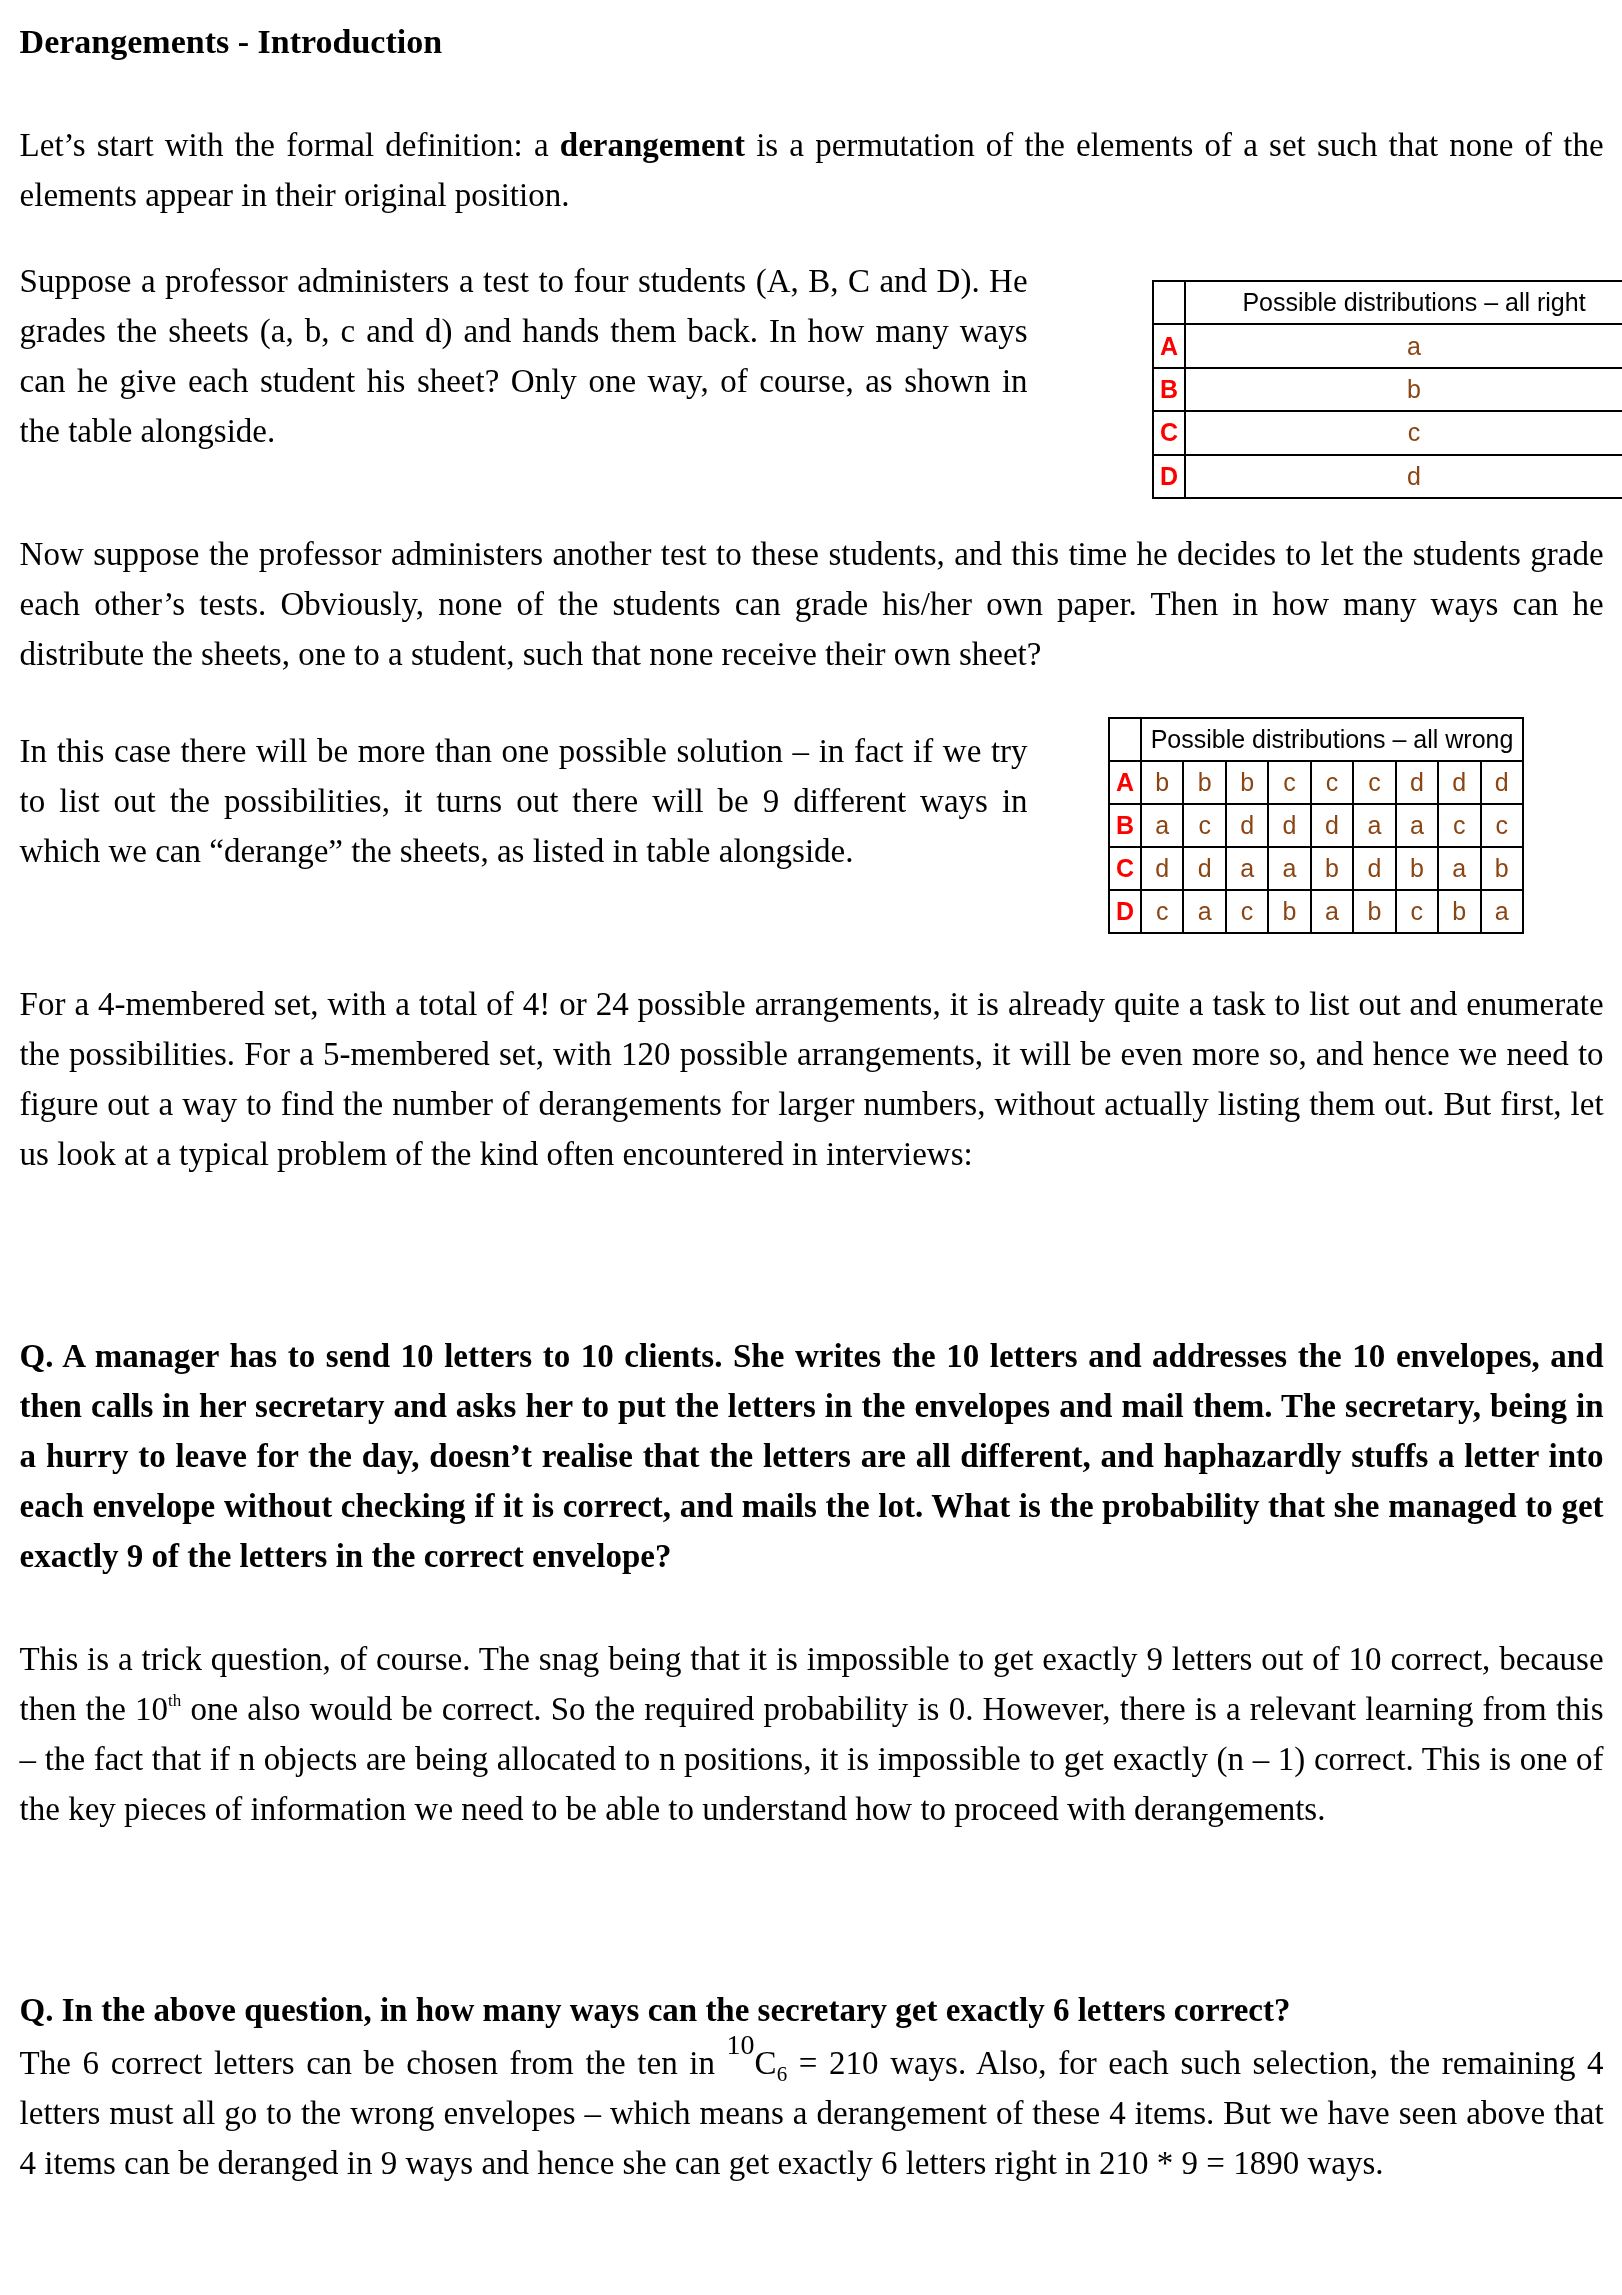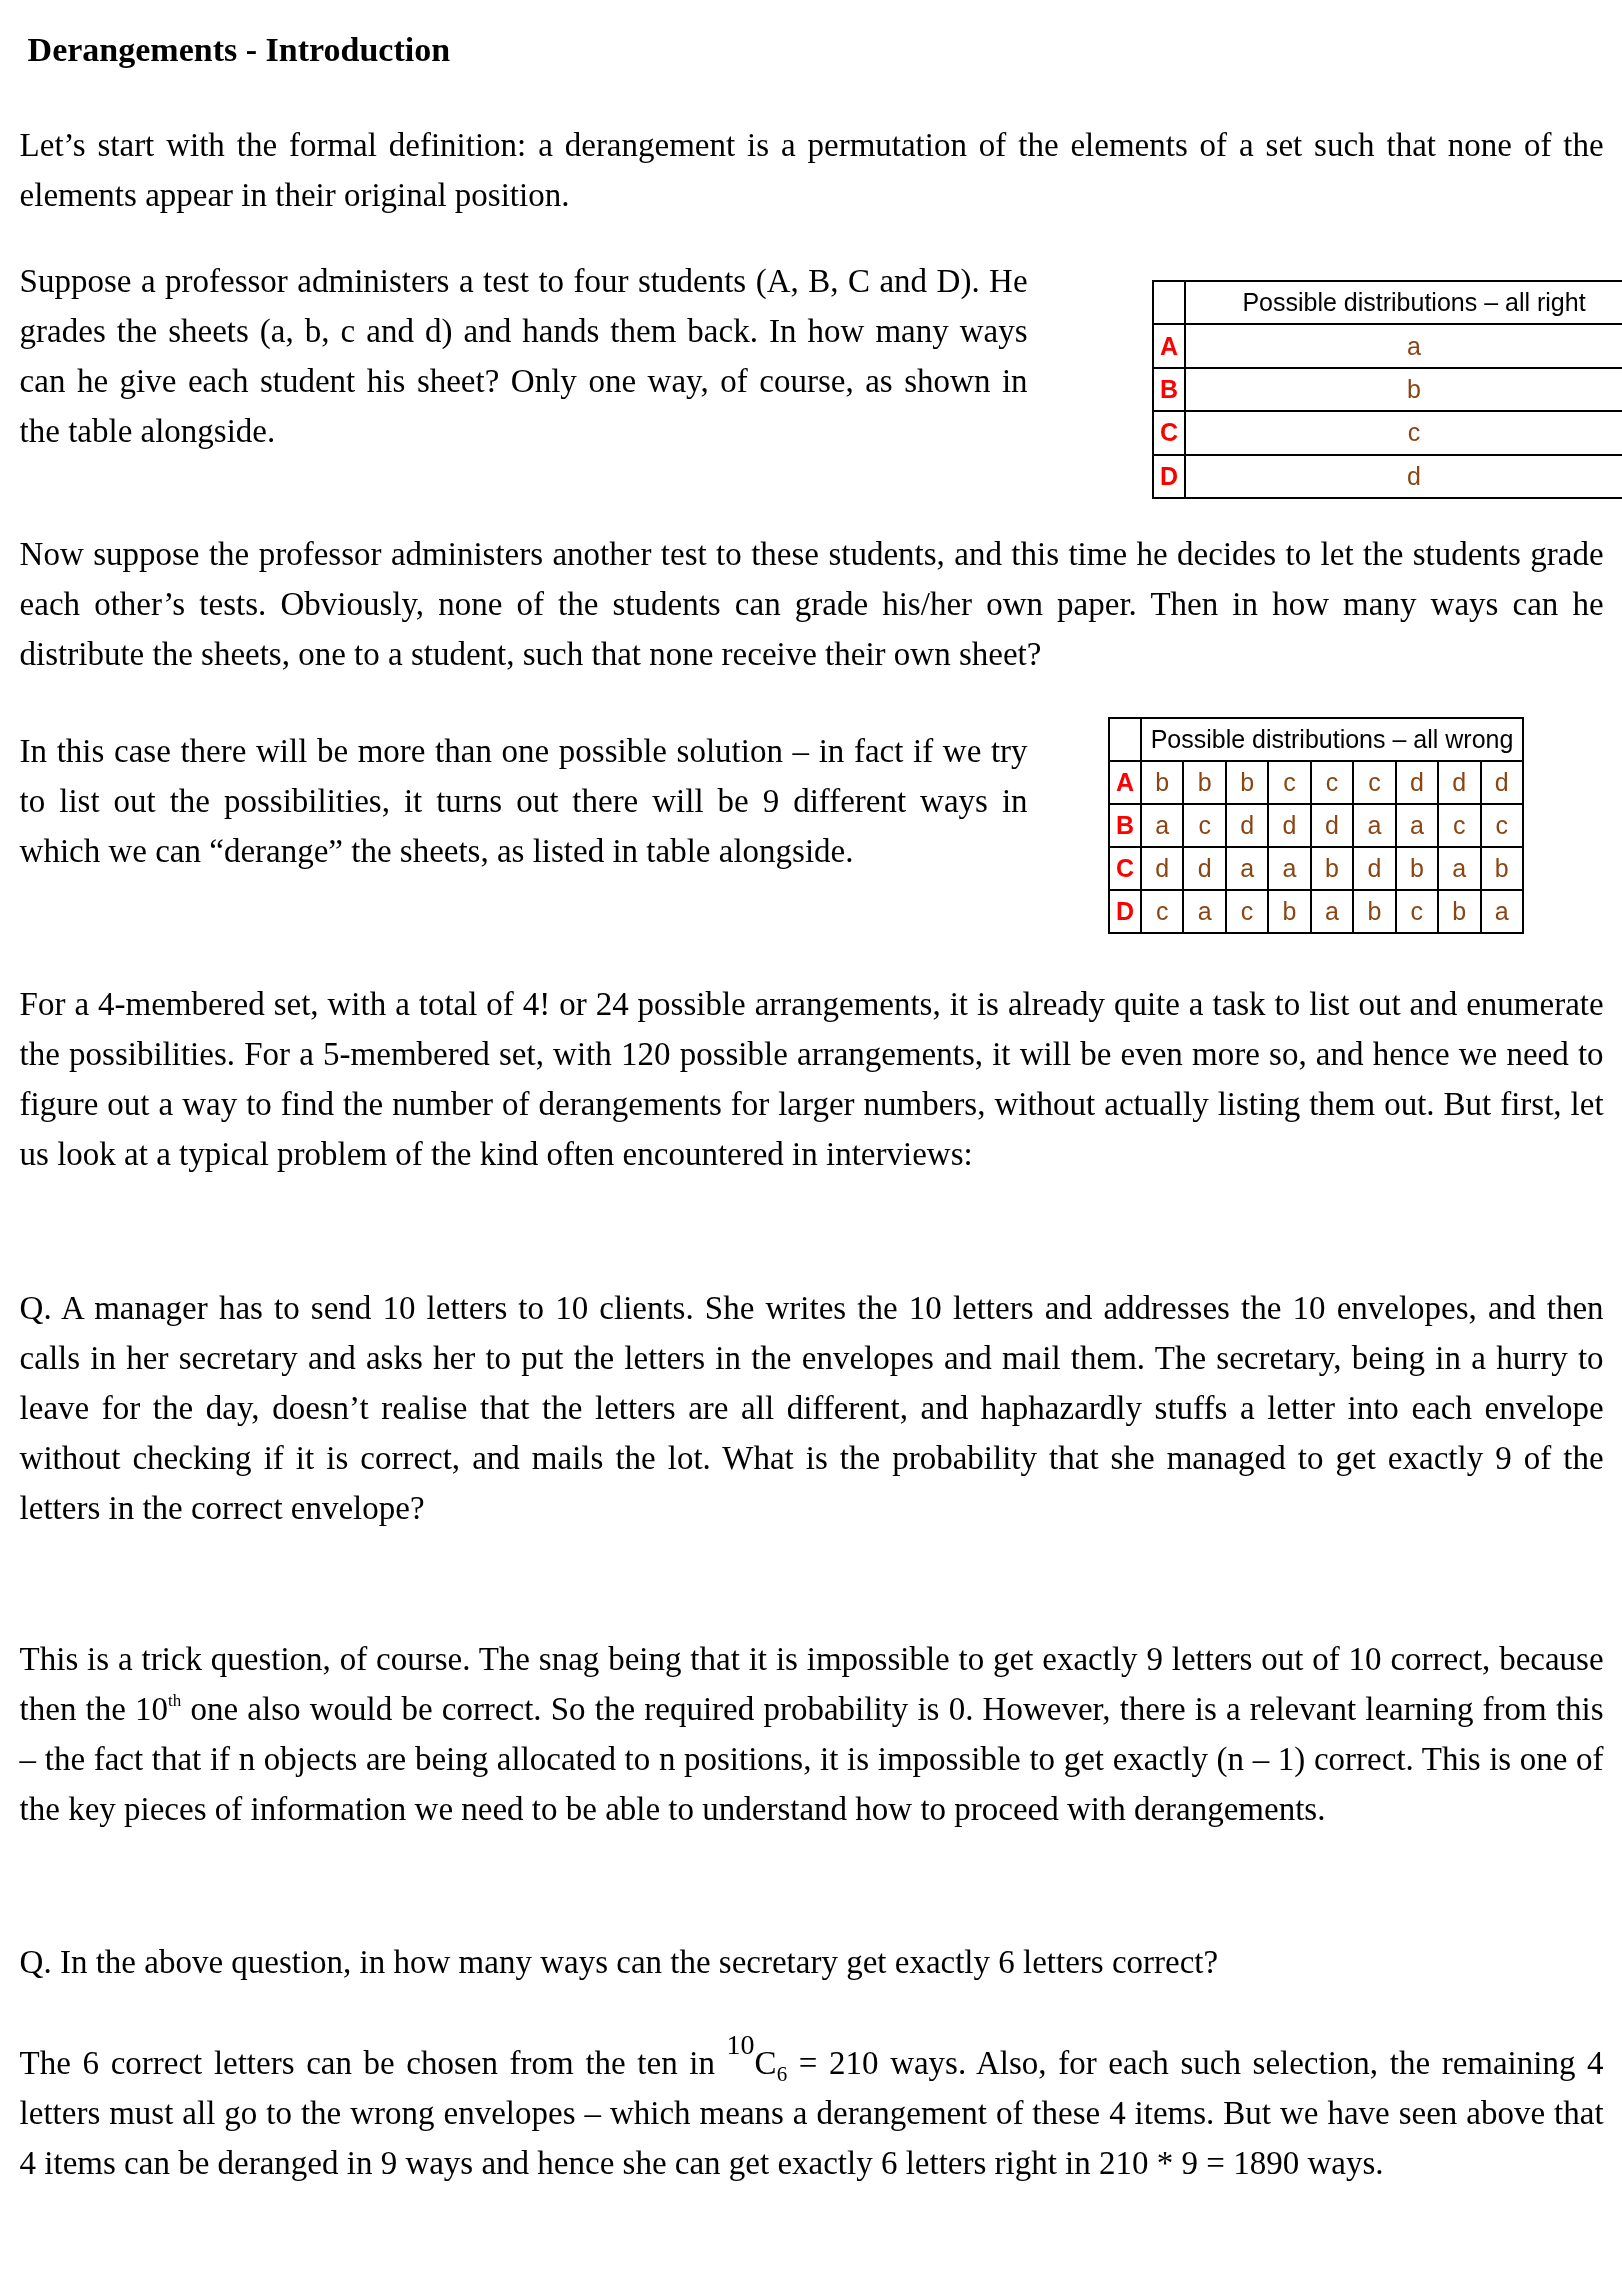--- a/index.html
+++ b/index.html
@@ -7,22 +7,22 @@
     width: 1623px; height: 2295px; position: relative; overflow: hidden;
     font-family: "Liberation Serif", "DejaVu Serif", serif;
     color: #000;
   }
   .p {
     position: absolute; left: 19.6px; width: 1584px;
     font-size: 33px; line-height: 50px; margin: 0;
     text-align: justify;
   }
   .p.narrow { width: 1008px; }
-  .title { position: absolute; left: 19.6px; top: 18.3px; font-size: 34px; font-weight: bold; margin: 8px; line-height: 47px; }
-  .b { font-weight: normal; }
+  .title { position: absolute; left: 19.6px; top: 18.3px; font-size: 34px; font-weight: bold; margin: 0; line-height: 47px; }
+  .b { font-weight: bold; margin-top: 48px; }
   sup.s { font-size: 17px; vertical-align: 14.4px; line-height: 0; }
   .csub { font-size: 21px; vertical-align: -6.5px; line-height: 0; }
   .cpre { font-size: 28px; vertical-align: 19.6px; line-height: 0; }
 
   table.dist {
     position: absolute; border-collapse: collapse;
     font-family: "Liberation Sans", "DejaVu Sans", sans-serif;
   }
   table.dist td, table.dist th {
     border: 2px solid #000; padding: 0; text-align: center;

